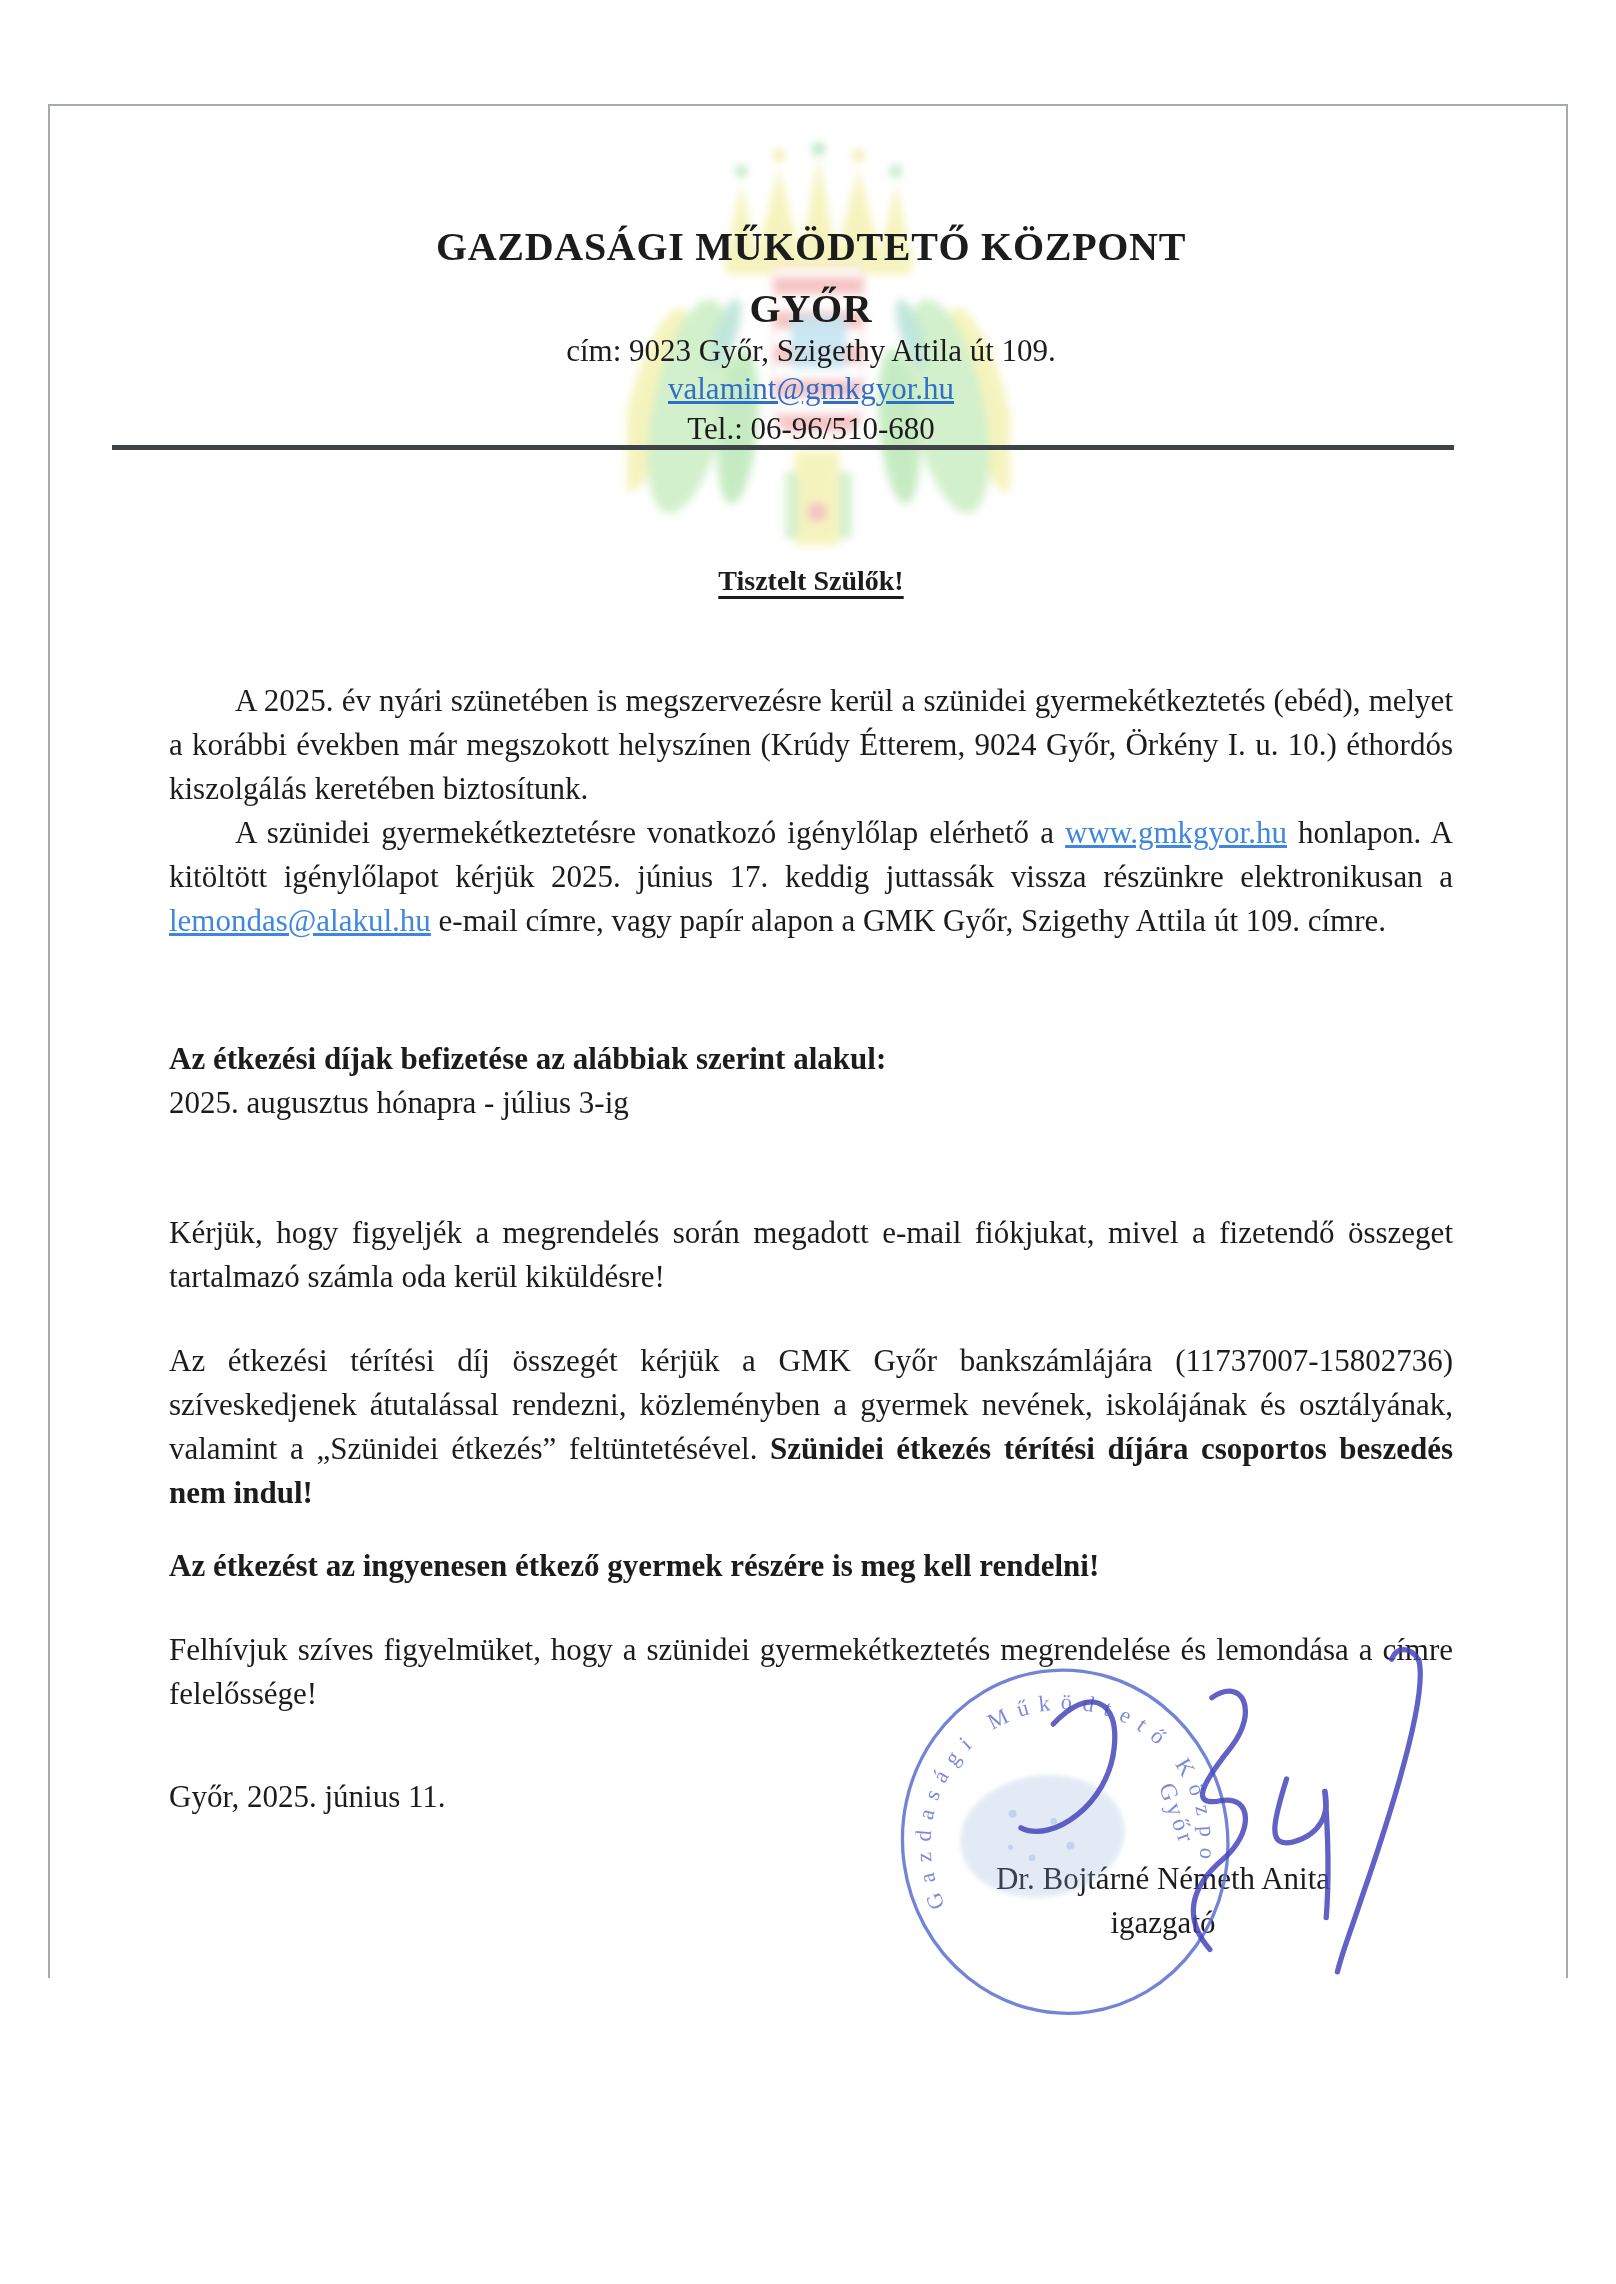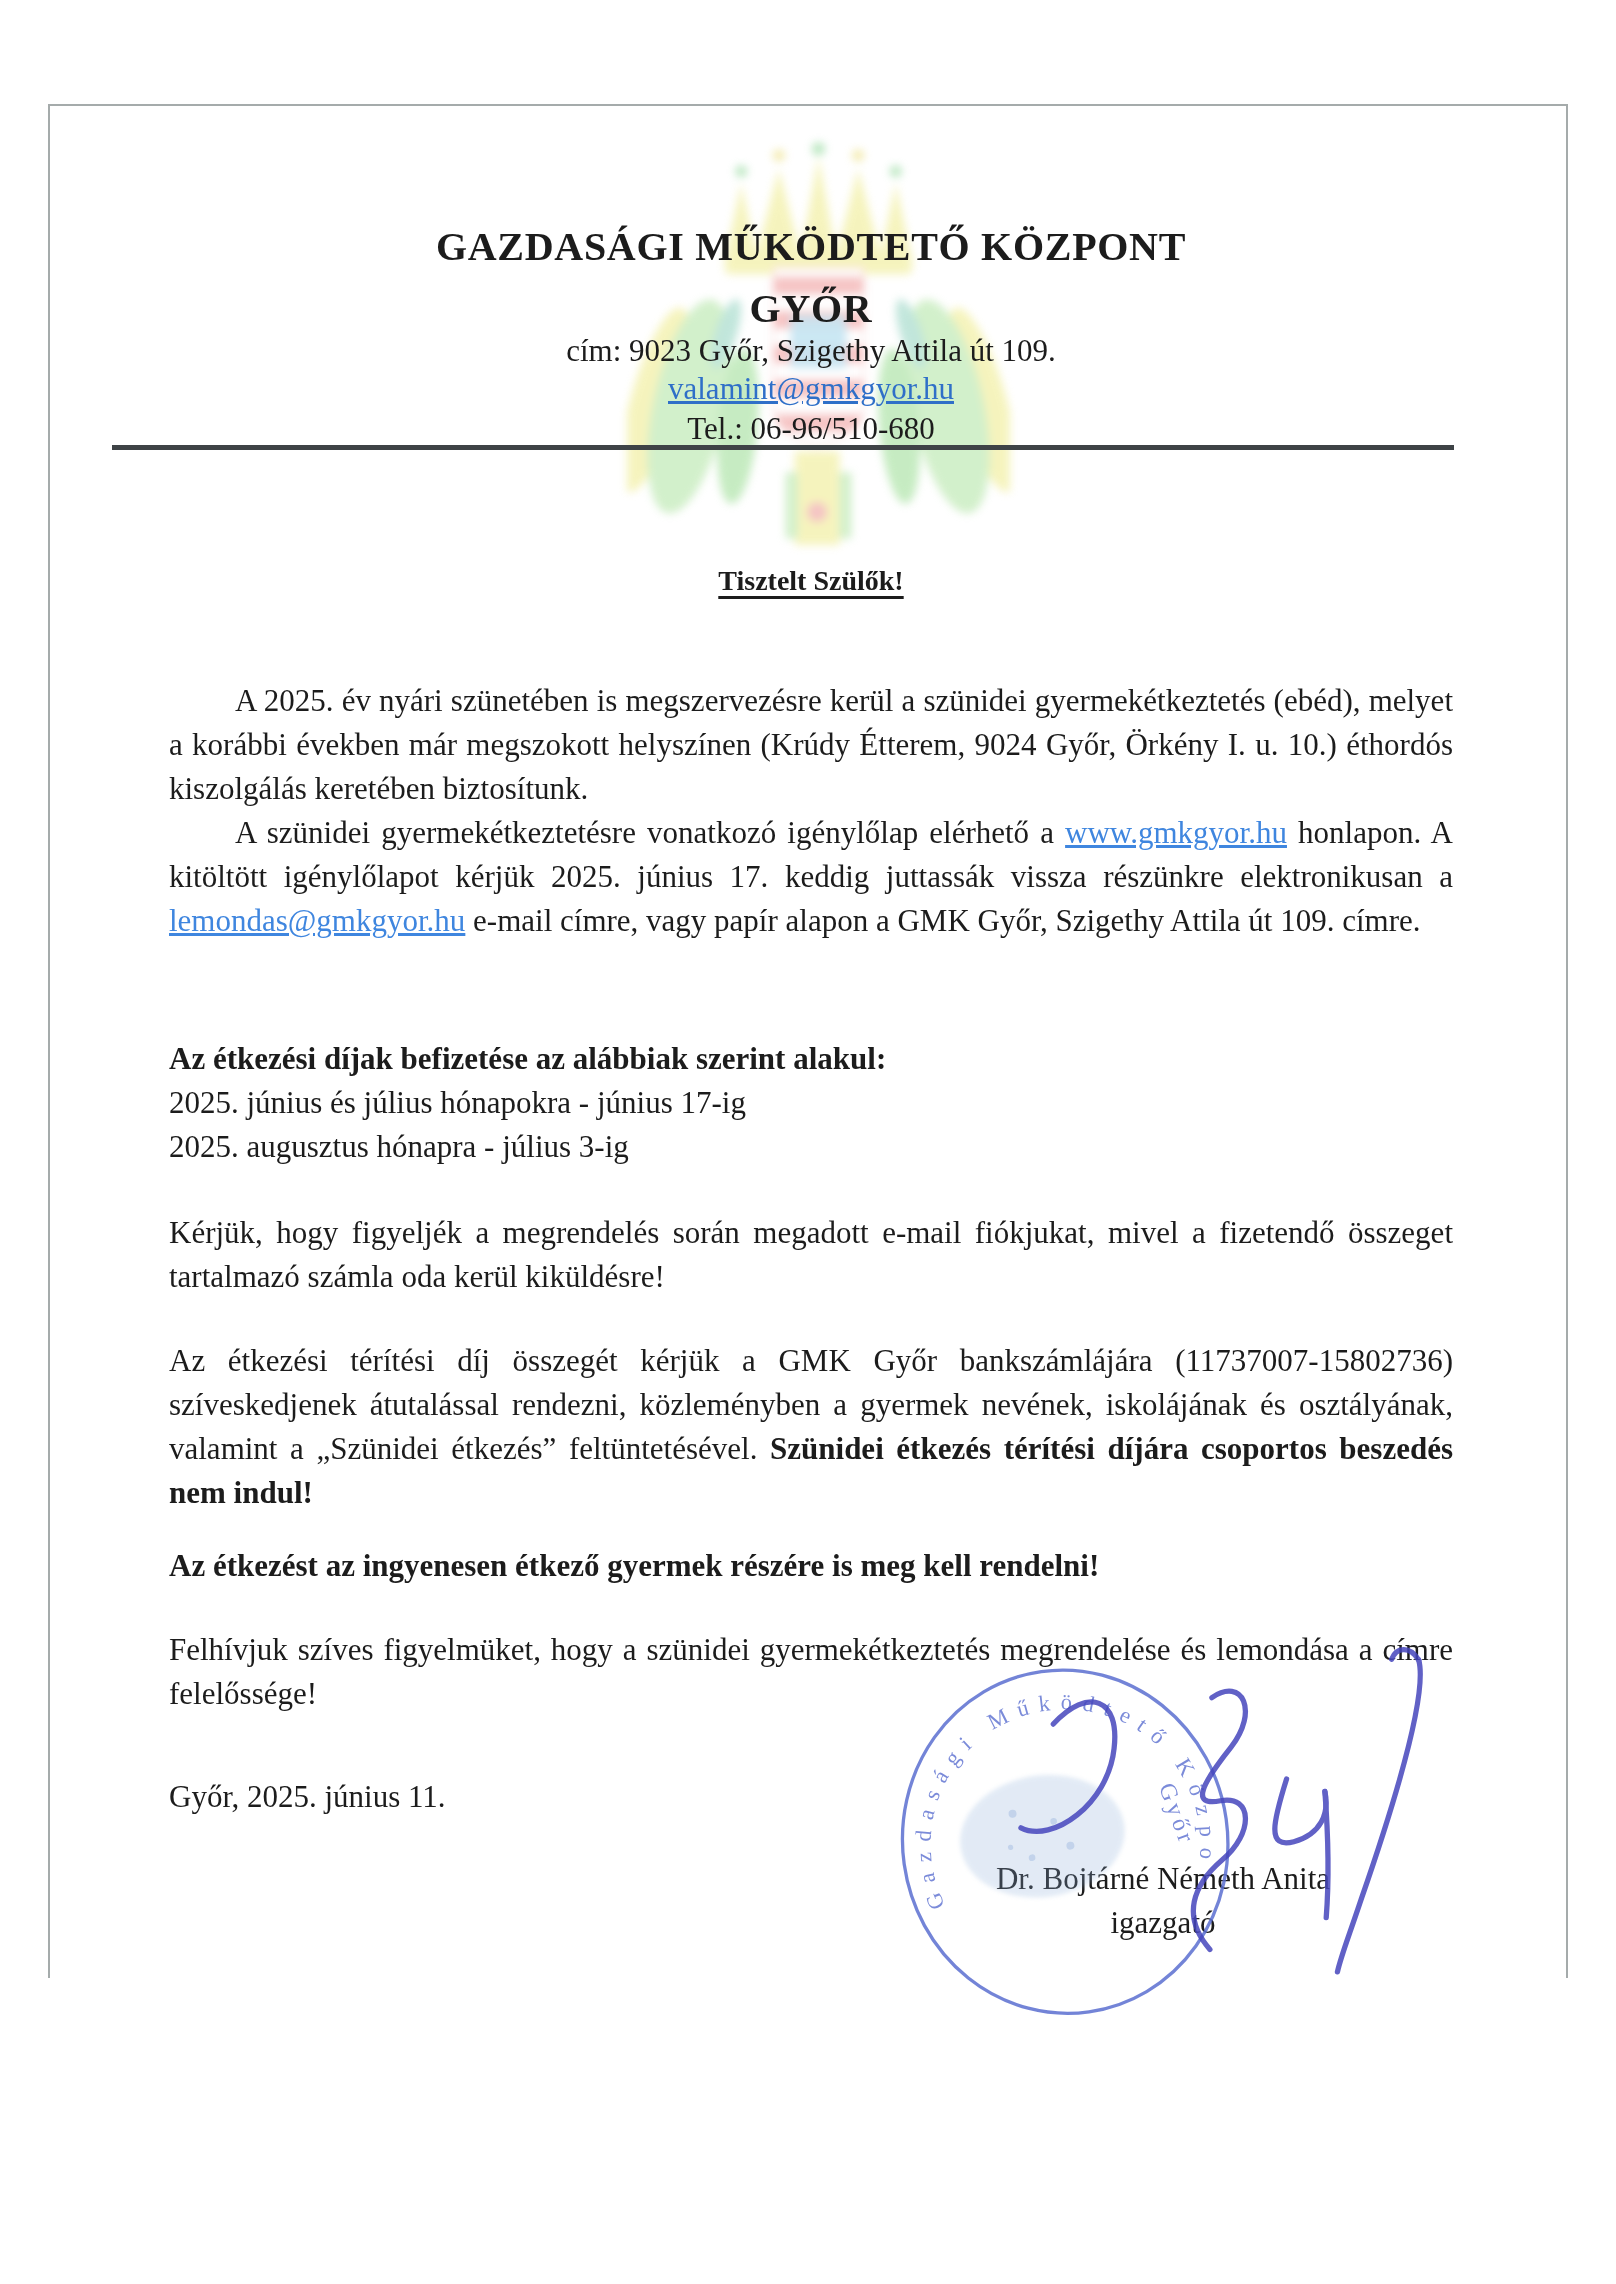--- a/index.html
+++ b/index.html
@@ -116,26 +116,25 @@
   <div class="abs center hdr-line mail"><a class="lnk-h">valamint@gmkgyor.hu</a></div>
   <div class="abs center hdr-line phone">Tel.: 06-96/510-680</div>
   <div class="rule"></div>
 </header>
 
 <main>
   <div class="abs center salutation">Tisztelt Szülők!</div>
 
   <div class="abs bodytxt just paragroup">
     <p>A 2025. év nyári szünetében is megszervezésre kerül a szünidei gyermekétkeztetés (ebéd), melyet a korábbi években már megszokott helyszínen (Krúdy Étterem, 9024 Győr, Örkény I. u. 10.) éthordós kiszolgálás keretében biztosítunk.</p>
-    <p><span>A szünidei gyermekétkeztetésre vonatkozó igénylőlap elérhető a </span><a class="lnk-b">www.gmkgyor.hu</a><span> honlapon. A kitöltött igénylőlapot kérjük 2025. június 17. keddig juttassák vissza részünkre elektronikusan a </span><a class="lnk-b">lemondas@gmkgyor.hu</a><span> e-mail címre, vagy papír alapon a GMK Győr, Szigethy Attila út 109. címre.</span></p>
+    <p><span>A szünidei gyermekétkeztetésre vonatkozó igénylőlap elérhető a </span><a class="lnk-b">www.gmkgyor.hu</a><span> honlapon. A kitöltött igénylőlapot kérjük 2025. június 17. keddig juttassák vissza részünkre elektronikusan a </span><a class="lnk-b">lemondas@alakul.hu</a><span> e-mail címre, vagy papír alapon a GMK Győr, Szigethy Attila út 109. címre.</span></p>
   </div>
 
   <div class="abs bodytxt fees">
     <div class="b">Az étkezési díjak befizetése az alábbiak szerint alakul:</div>
-    <div>2025. június és július hónapokra - június 17-ig</div>
     <div>2025. augusztus hónapra - július 3-ig</div>
   </div>
 
   <div class="abs bodytxt just p3">Kérjük, hogy figyeljék a megrendelés során megadott e-mail fiókjukat, mivel a fizetendő összeget tartalmazó számla oda kerül kiküldésre!</div>
 
   <div class="abs bodytxt just p4"><span>Az étkezési térítési díj összegét kérjük a GMK Győr bankszámlájára (11737007-15802736) szíveskedjenek átutalással rendezni, közleményben a gyermek nevének, iskolájának és osztályának, valamint a „Szünidei étkezés” feltüntetésével. </span><span class="b">Szünidei étkezés térítési díjára csoportos beszedés nem indul!</span></div>
 
   <div class="abs bodytxt p5">Az étkezést az ingyenesen étkező gyermek részére is meg kell rendelni!</div>
 
   <div class="abs bodytxt just p6">Felhívjuk szíves figyelmüket, hogy a szünidei gyermekétkeztetés megrendelése és lemondása a címre felelőssége!</div>

